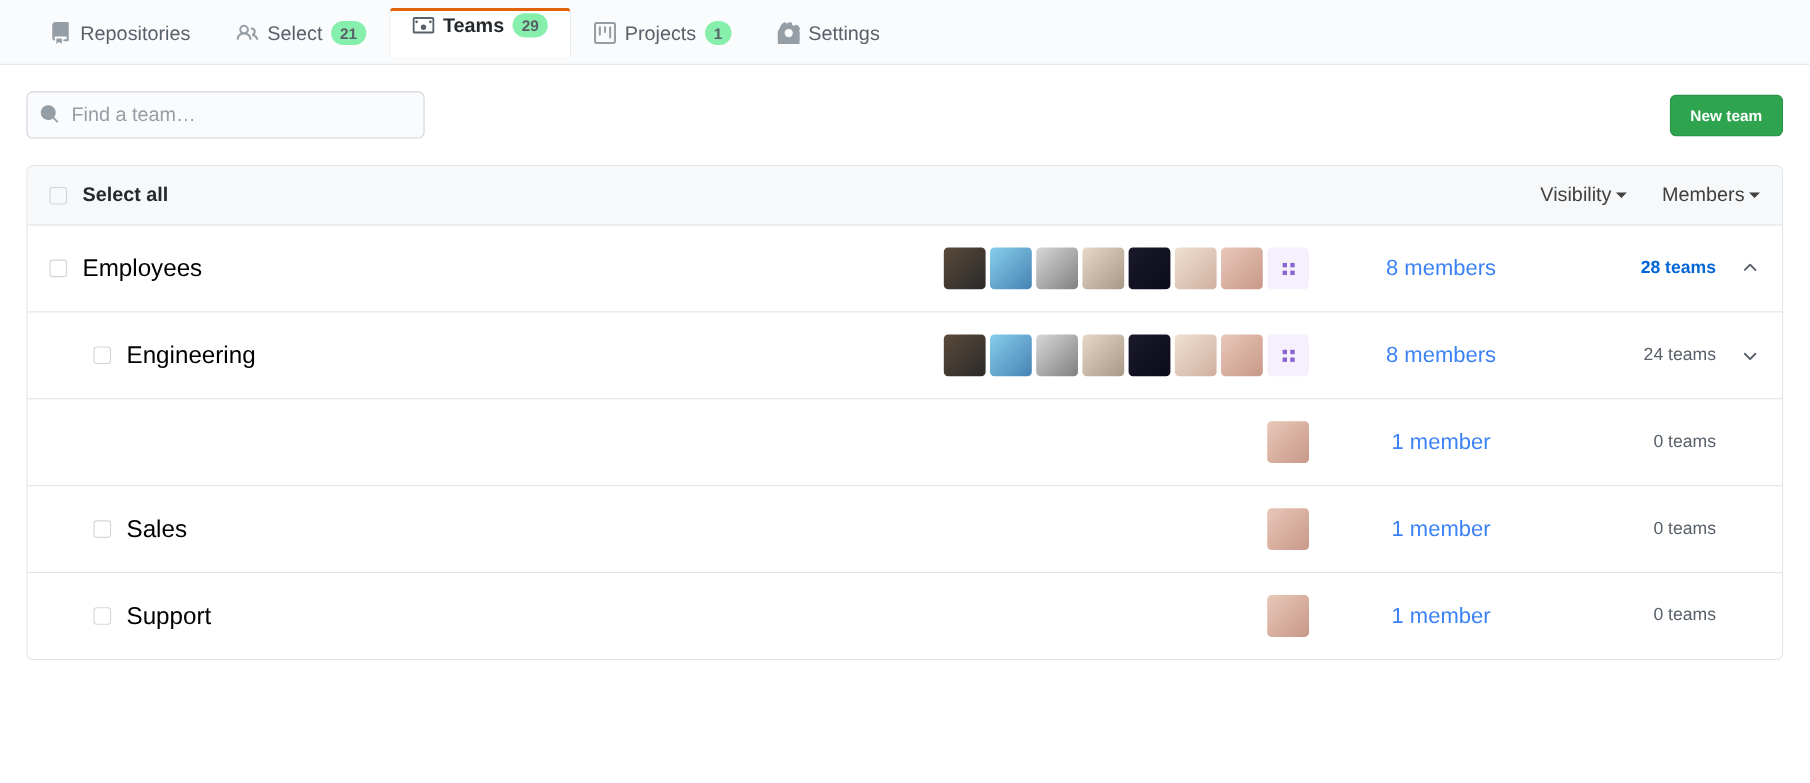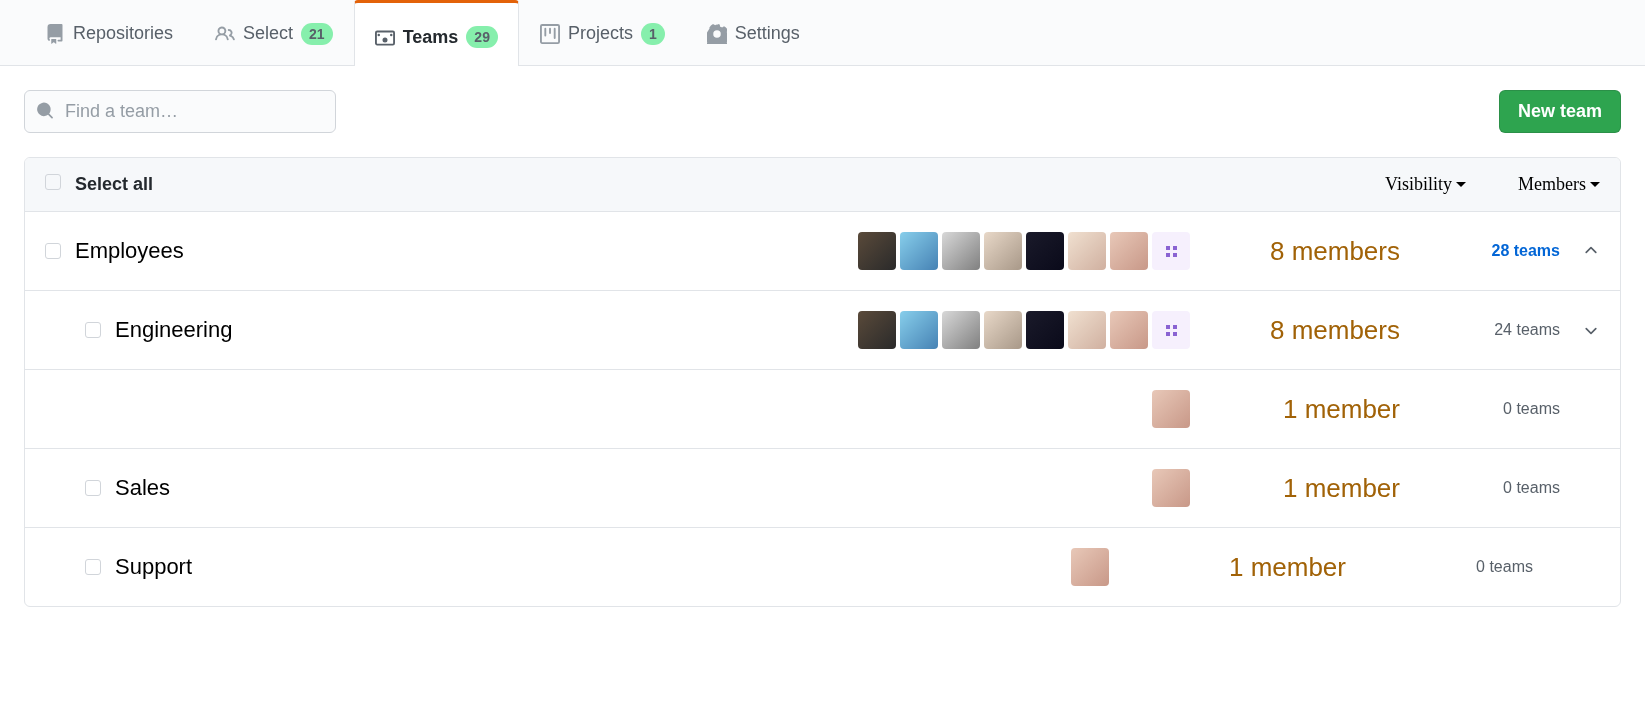--- a/index.html
+++ b/index.html
@@ -33,22 +33,21 @@
       margin-bottom: -1px;
       position: relative;
     }
     .tab.active {
       background: #fff;
       border-color: #e1e4e8;
       border-top: 3px solid #e36209;
       border-radius: 4px 4px 0 0;
       color: #24292e;
       font-weight: 600;
-      padding-top: 23px;
-      align-items: flex-end;
+      padding-top: 2px;
     }
     .tab .icon {
       color: #959da5;
       display: flex;
       align-items: center;
     }
     .tab.active .icon {
       color: #586069;
     }
     .badge {
@@ -65,21 +64,21 @@
       padding: 24px;
     }
     .toolbar {
       display: flex;
       justify-content: space-between;
       align-items: center;
       margin-bottom: 24px;
     }
     .search-wrap {
       position: relative;
-      width: 312px;
+      width: 362px;
     }
     .search-input {
       width: 100%;
       padding: 10px 12px 10px 40px;
       font-size: 18px;
       color: #24292e;
       background: #fafbfc;
       border: 1px solid #d1d5da;
       border-radius: 6px;
       outline: none;
@@ -89,21 +88,21 @@
     }
     .search-icon {
       position: absolute;
       left: 12px;
       top: 50%;
       transform: translateY(-50%);
       color: #959da5;
     }
     .btn-primary {
       padding: 10px 18px;
-      font-size: 18px;
+      font-size: 14px;
       font-weight: 600;
       color: #fff;
       background-color: #2ea44f;
       border: 1px solid rgba(27,31,35,0.15);
       border-radius: 6px;
       cursor: pointer;
     }
     .list-box {
       border: 1px solid #e1e4e8;
       border-radius: 6px;
@@ -112,28 +111,28 @@
     .list-header {
       display: flex;
       align-items: center;
       padding: 16px 20px;
       background: #f6f8fa;
       border-bottom: 1px solid #e1e4e8;
       font-size: 18px;
     }
     .list-header .left {
       display: flex;
+      align-items: center;
       gap: 14px;
       flex: 1;
     }
     .list-header .right {
       display: flex;
-      gap: 52px;
-      color: #000000;
-      font-family: Liberation Serif, serif;
+      gap: 32px;
+      color: #404040;
     }
     .filter {
       display: flex;
       align-items: center;
       gap: 4px;
       cursor: pointer;
     }
     .caret-down {
       width: 0;
       height: 0;
@@ -154,21 +153,20 @@
     }
     .team-row {
       display: flex;
       align-items: center;
       padding: 20px 20px;
       border-bottom: 1px solid #e1e4e8;
       font-size: 18px;
     }
     .team-row:last-child {
       border-bottom: none;
-      gap: 27px;
     }
     .team-row.nested {
       padding-left: 60px;
     }
     .team-left {
       display: flex;
       align-items: center;
       gap: 14px;
       width: 380px;
       flex-shrink: 0;
@@ -214,23 +212,23 @@
       display: flex;
       gap: 3px;
     }
     .avatar-more .dot {
       width: 4px;
       height: 4px;
       background: #8a63d2;
     }
     .members-col {
       width: 180px;
-      text-align: right;
-      color: #a16207;
-      font-size: 26px;
+      text-align: center;
+      color: #3b82f6;
+      font-size: 20px;
       flex-shrink: 0;
     }
     .teams-col {
       width: 160px;
       text-align: right;
       color: #586069;
       font-size: 16px;
       flex-shrink: 0;
     }
     .teams-col.highlight {

